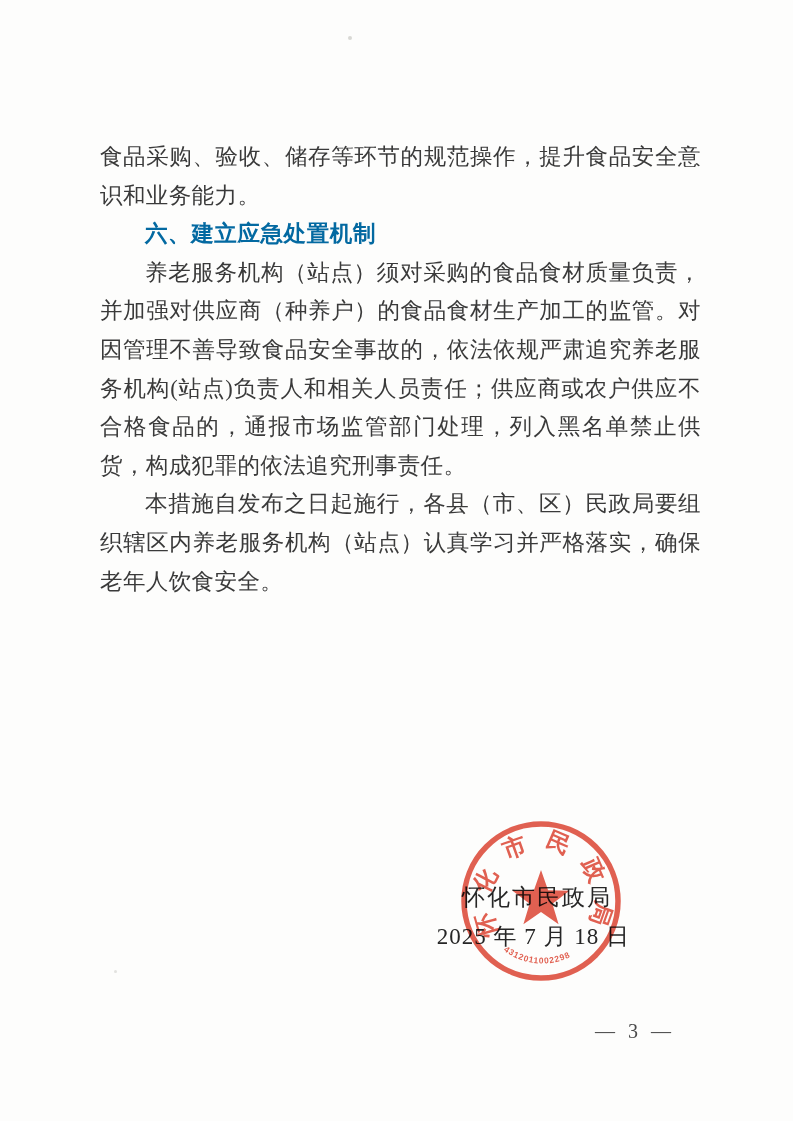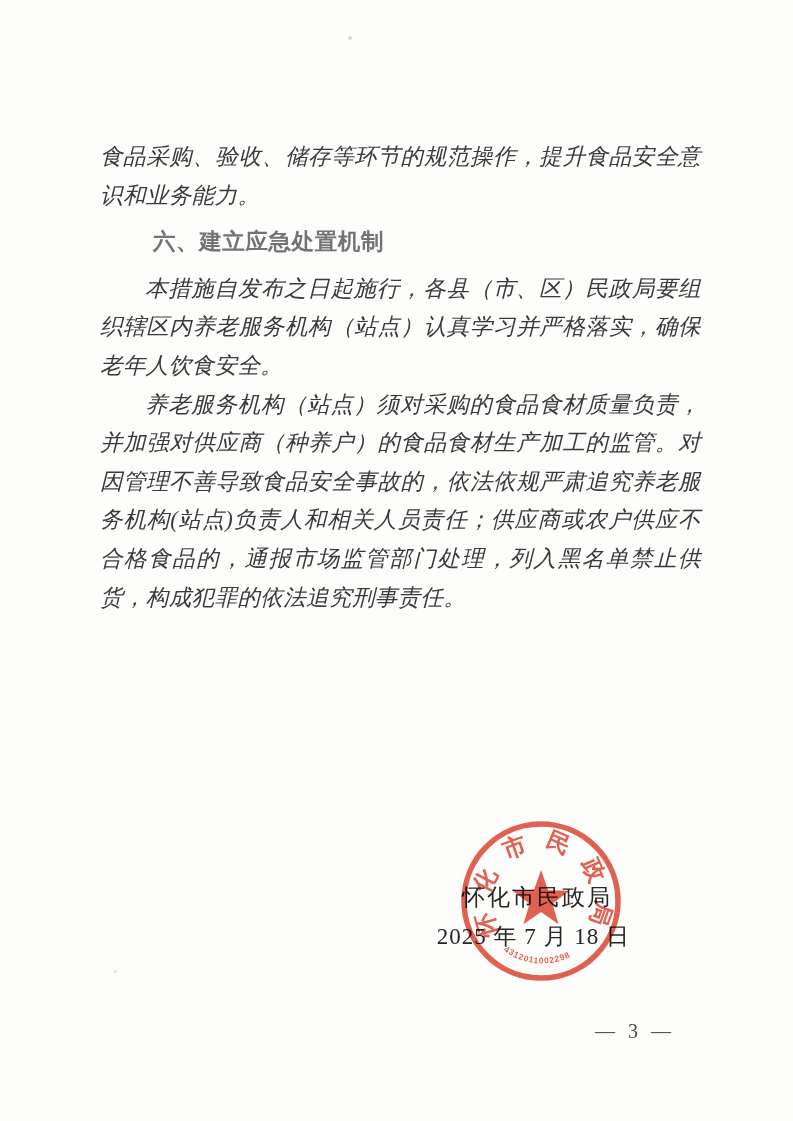--- a/index.html
+++ b/index.html
@@ -23,31 +23,30 @@
     color: #3a3a3a;
     font-size: 22.5px;
     line-height: 38.6px;
     text-align: justify;
     text-justify: inter-character;
     letter-spacing: 0.4px;
   }
   .content p {
     margin: 0;
     text-indent: 2em;
-    font-style: italic;
   }
   .content p.no-indent {
     text-indent: 0;
   }
   .content h3 {
-    margin: 8px;
+    margin: 0;
     font-size: 22.5px;
     line-height: 38.6px;
     font-weight: 700;
-    color: #737373;
+    color: #0369a1;
     text-indent: 2em;
     font-family: "Liberation Sans", "DejaVu Sans", sans-serif;
     letter-spacing: 0.6px;
   }
   .seal {
     position: absolute;
     left: 455px;
     top: 815px;
     width: 172px;
     height: 172px;
@@ -100,22 +99,22 @@
   .speck-2 { left: 114px; top: 970px; width: 3px; height: 3px; opacity: .4; }
 </style>
 </head>
 <body>
 
 <div class="page">
 
   <div class="content">
     <p class="no-indent">食品采购、验收、储存等环节的规范操作，提升食品安全意识和业务能力。</p>
     <h3>六、建立应急处置机制</h3>
+    <p>养老服务机构（站点）须对采购的食品食材质量负责，并加强对供应商（种养户）的食品食材生产加工的监管。对因管理不善导致食品安全事故的，依法依规严肃追究养老服务机构(站点)负责人和相关人员责任；供应商或农户供应不合格食品的，通报市场监管部门处理，列入黑名单禁止供货，构成犯罪的依法追究刑事责任。</p>
     <p>本措施自发布之日起施行，各县（市、区）民政局要组织辖区内养老服务机构（站点）认真学习并严格落实，确保老年人饮食安全。</p>
-    <p>养老服务机构（站点）须对采购的食品食材质量负责，并加强对供应商（种养户）的食品食材生产加工的监管。对因管理不善导致食品安全事故的，依法依规严肃追究养老服务机构(站点)负责人和相关人员责任；供应商或农户供应不合格食品的，通报市场监管部门处理，列入黑名单禁止供货，构成犯罪的依法追究刑事责任。</p>
   </div>
 
   <svg class="seal" viewBox="0 0 172 172" xmlns="http://www.w3.org/2000/svg">
     <defs>
       <path id="arcTop" d="M 50.2 122.8 A 52 52 0 1 1 123.8 122.8" fill="none"></path>
       <path id="arcBottom" d="M 46.1 133.5 A 63 63 0 0 0 127.9 133.5" fill="none"></path>
     </defs>
     <circle cx="86" cy="86" r="77" fill="none" stroke="#dd4b3a" stroke-width="5.5"></circle>
     <polygon fill="#dd4b3a" points="86,55 93.1,75.3 114.5,75.7 97.4,88.7 103.6,109.3 86,97 68.4,109.3 74.6,88.7 57.5,75.7 78.9,75.3"></polygon>
     <text font-size="23.5" fill="#dd4b3a" letter-spacing="15.5" font-weight="bold">

